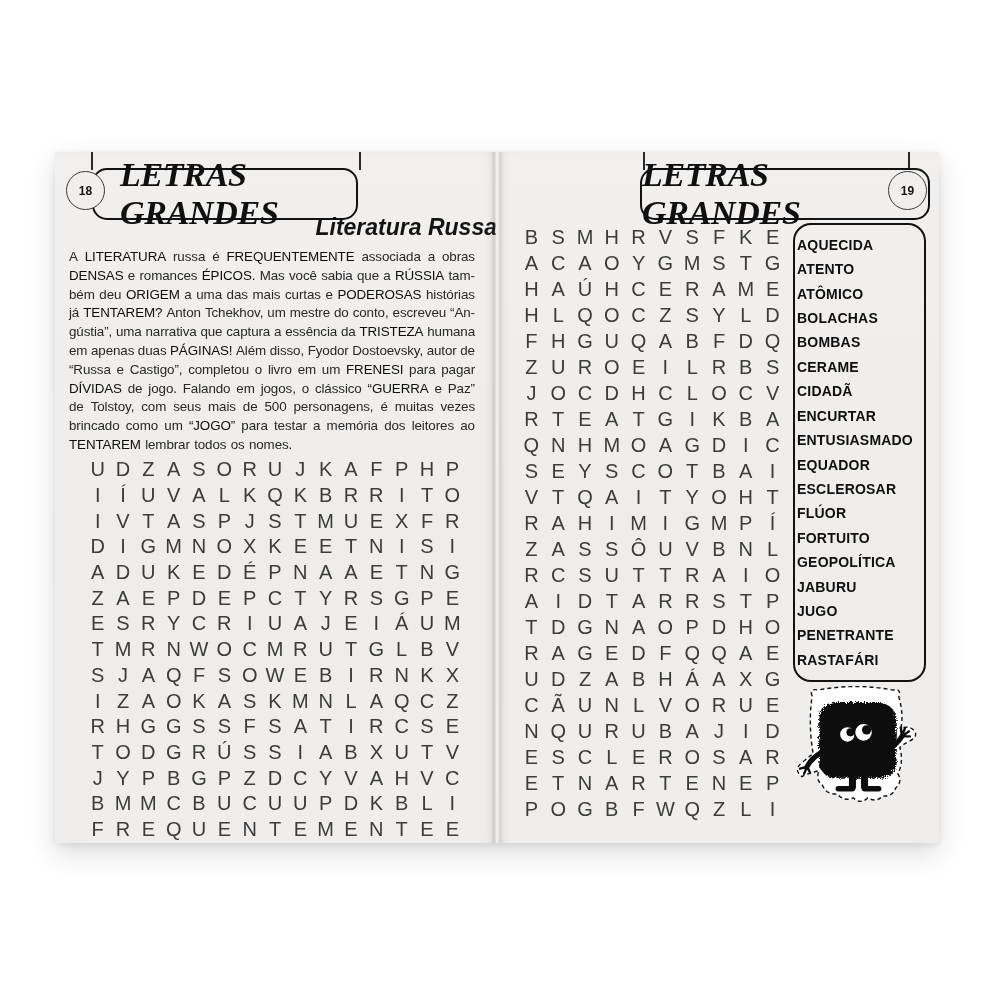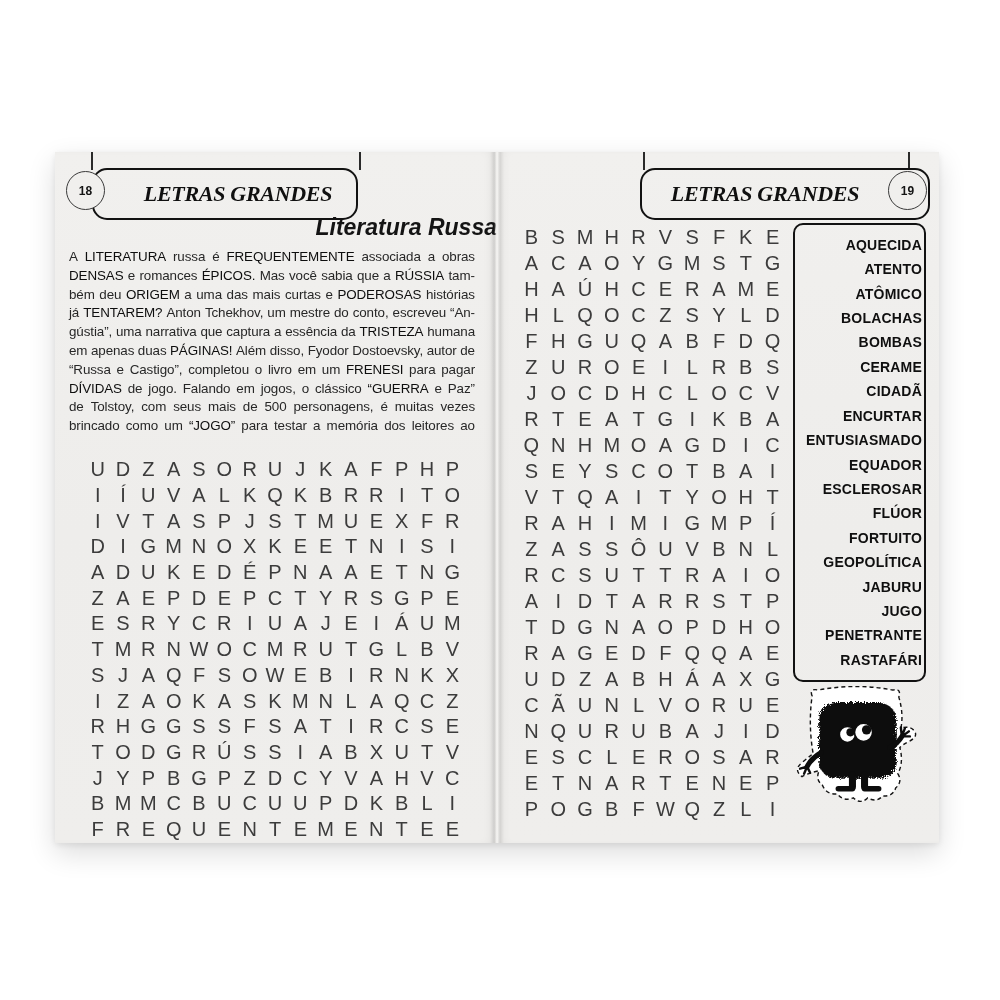--- a/index.html
+++ b/index.html
@@ -25,21 +25,21 @@
     background:linear-gradient(90deg,rgba(0,0,0,0) 0%,rgba(0,0,0,.08) 30%,#f8f7f5 50%,rgba(0,0,0,.07) 72%,rgba(0,0,0,0) 100%);
     pointer-events:none;
   }
   
   .hanger{position:absolute;top:0;width:2px;height:18px;background:#2a2a2a;}
   .header-box{
     position:absolute;top:16px;height:52px;box-sizing:border-box;
     border:2.5px solid #121212;border-radius:15px;
     display:flex;align-items:center;justify-content:center;
     font-family:"Liberation Serif", serif;font-style:italic;font-weight:bold;
-    font-size:22px;letter-spacing:-.3px;color:#101010;z-index:1;
+    font-size:34px;letter-spacing:-.3px;color:#101010;z-index:1;
   }
   .pagenum{
     position:absolute;width:37px;height:37px;border-radius:50%;
     border:1.6px solid #3a3a3a;background:#f0efed;z-index:2;
     display:flex;align-items:center;justify-content:center;
     font-size:12px;font-weight:bold;color:#141414;
   }
   
   .puzzle-title{
     position:absolute;left:0;top:62px;width:100%;text-align:right;
@@ -53,22 +53,22 @@
   .grid{position:absolute;color:#3c3c3c;}
   .grid-row{display:grid;}
   .grid-cell{display:flex;align-items:center;justify-content:center;font-size:20px;}
   .grid-left{left:30px;top:305px;width:380px;}
   .grid-left .grid-row{grid-template-columns:repeat(15,1fr);height:25.7px;}
   .grid-right{left:21px;top:72px;width:268px;}
   .grid-right .grid-row{grid-template-columns:repeat(10,1fr);height:26px;}
   
   .word-box{
     position:absolute;left:296px;top:71px;width:133px;height:459px;box-sizing:border-box;
-    border:2.5px solid #121212;border-radius:10px;
-    display:flex;flex-direction:column;justify-content:center;align-items:flex-end;
+    border:2.5px solid #121212;border-radius:18px;
+    display:flex;flex-direction:column;justify-content:center;align-items:flex-start;
     padding:6px 2px;
   }
   .word-item{
     font-size:14px;font-weight:bold;color:#0f0f0f;line-height:24.4px;
     letter-spacing:.2px;text-align:center;white-space:nowrap;
   }
   .mascot{position:absolute;left:299px;top:534px;width:126px;height:126px;}
 </style>
 </head>
 <body>
@@ -202,20 +202,27 @@
           <span>como</span>
           <span>um</span>
           <span class="b">“JOGO”</span>
           <span>para</span>
           <span>testar</span>
           <span>a</span>
           <span>memória</span>
           <span>dos</span>
           <span>leitores</span>
           <span>ao</span>
+        </div>
+        <div class="par-line last">
+          <span class="b">TENTAREM</span>
+          <span>lembrar</span>
+          <span>todos</span>
+          <span>os</span>
+          <span>nomes.</span>
         </div>
       </div>
 
     <div class="grid grid-left" id="grid-left">
         <div class="grid-row">
           <span class="grid-cell">U</span>
           <span class="grid-cell">D</span>
           <span class="grid-cell">Z</span>
           <span class="grid-cell">A</span>
           <span class="grid-cell">S</span>

